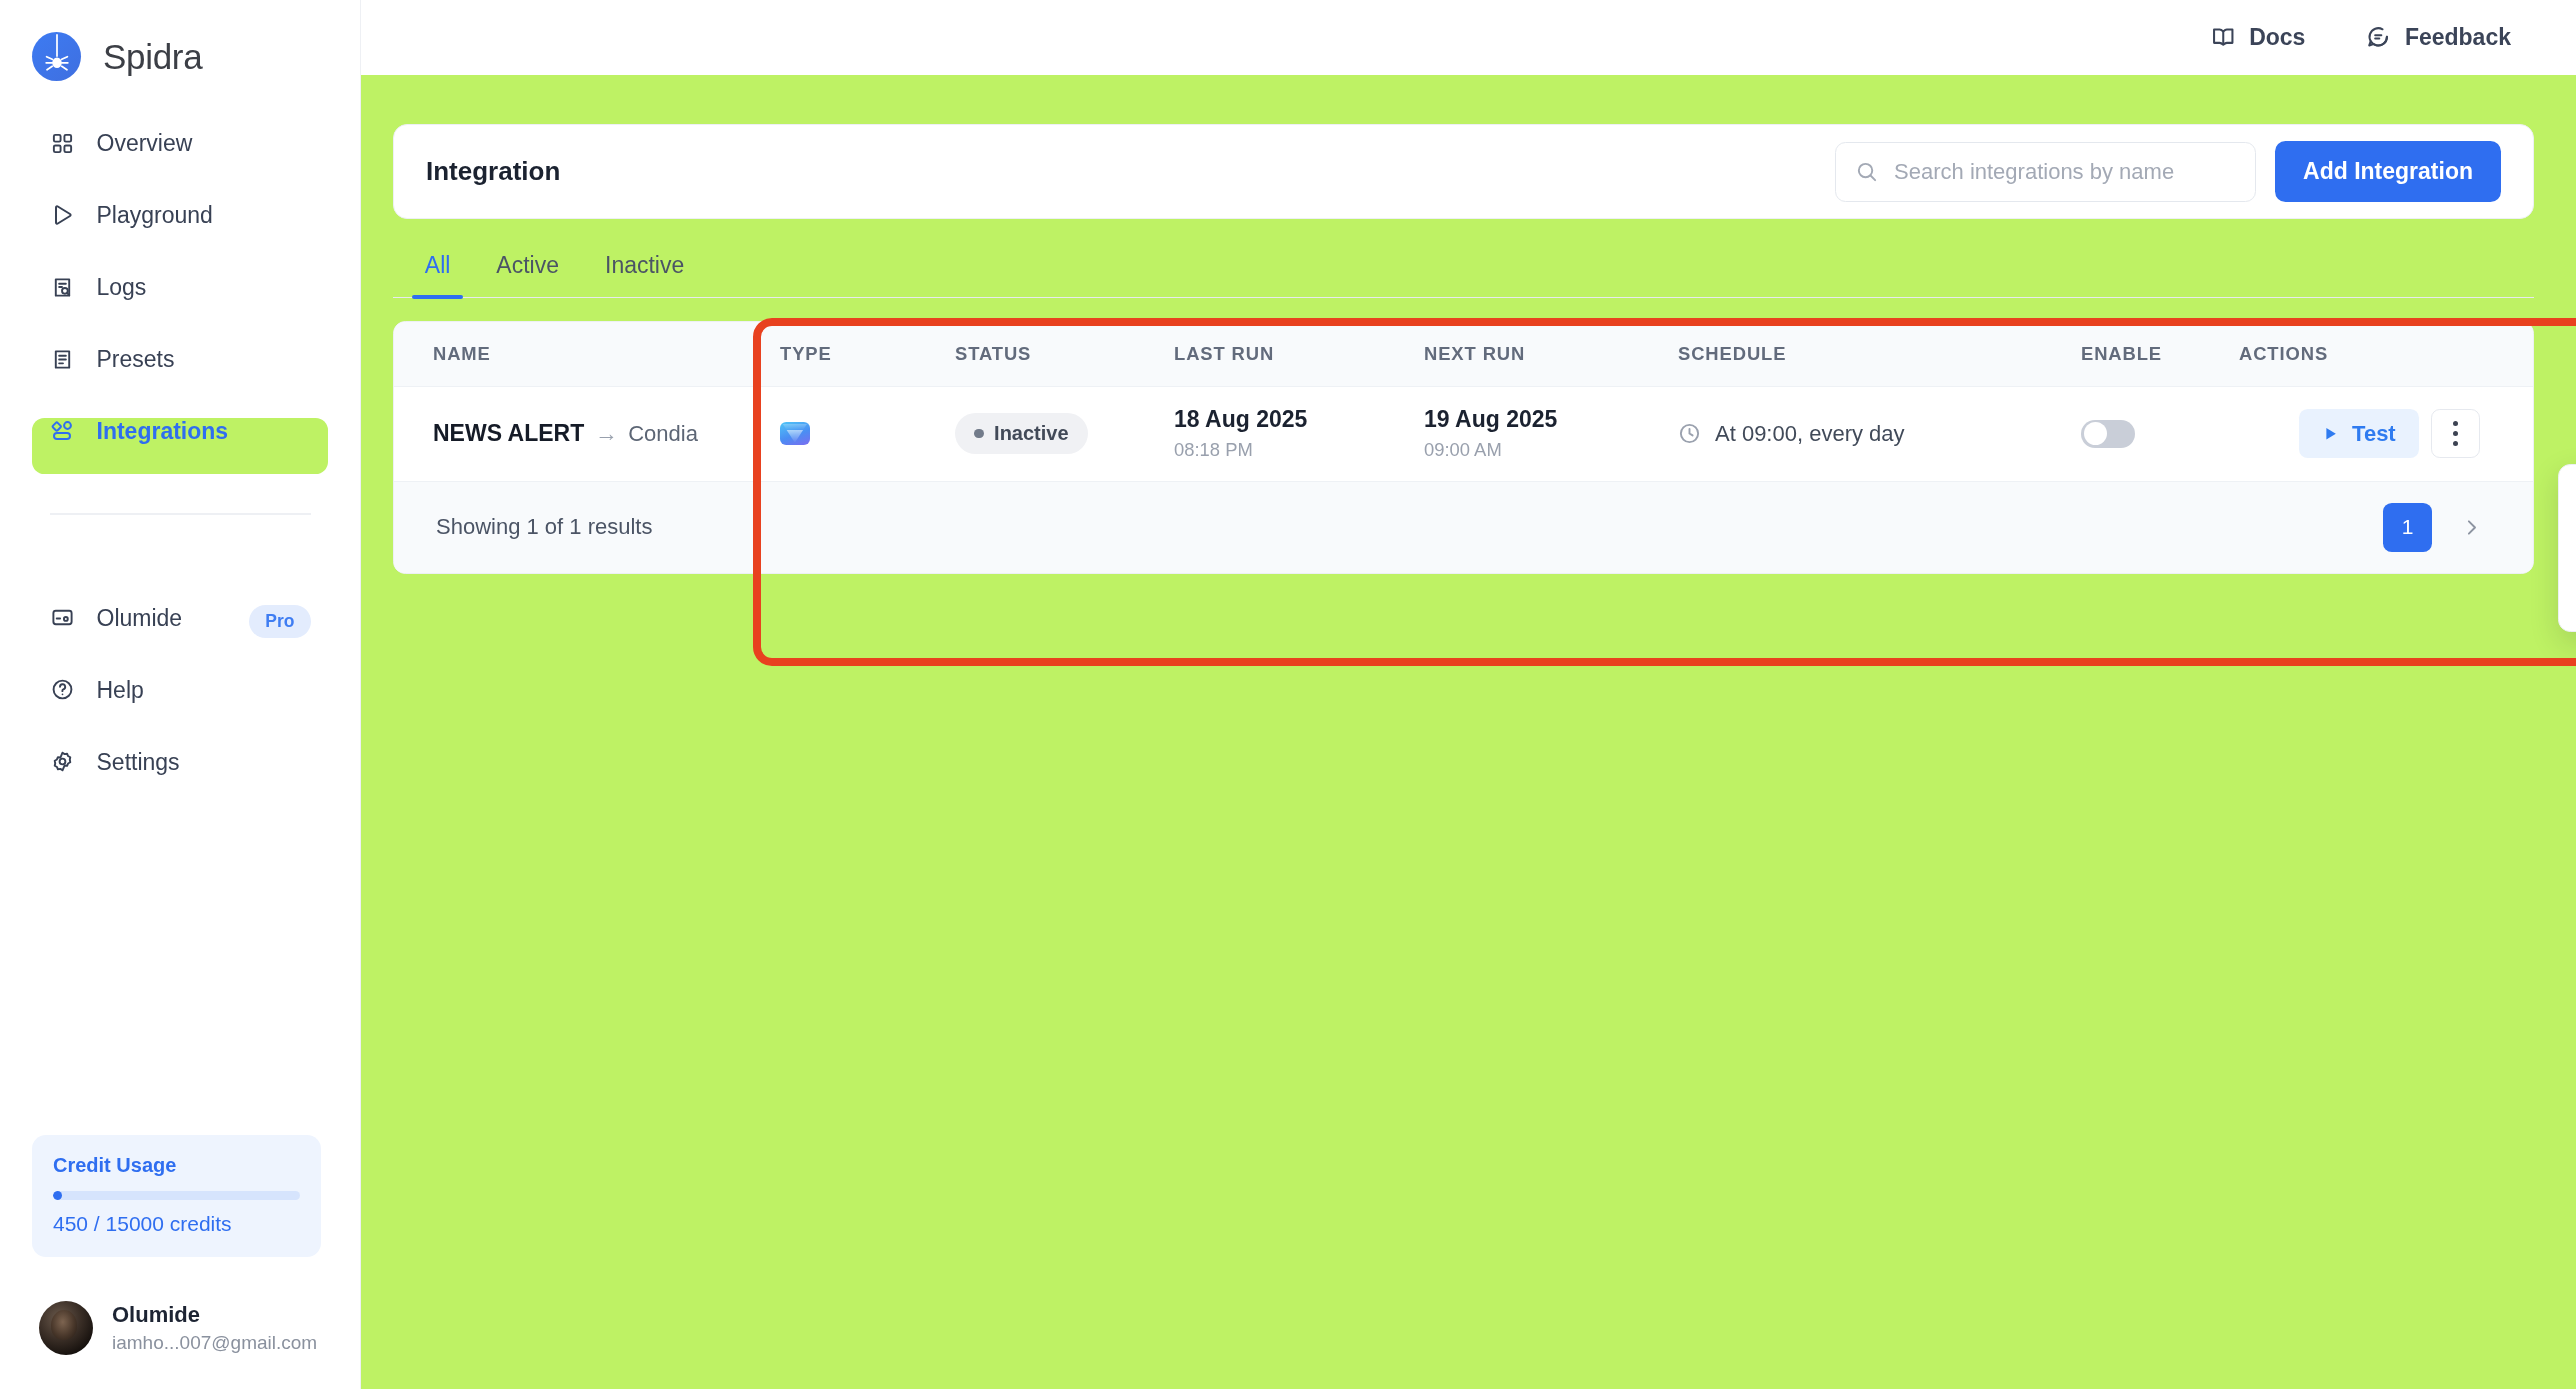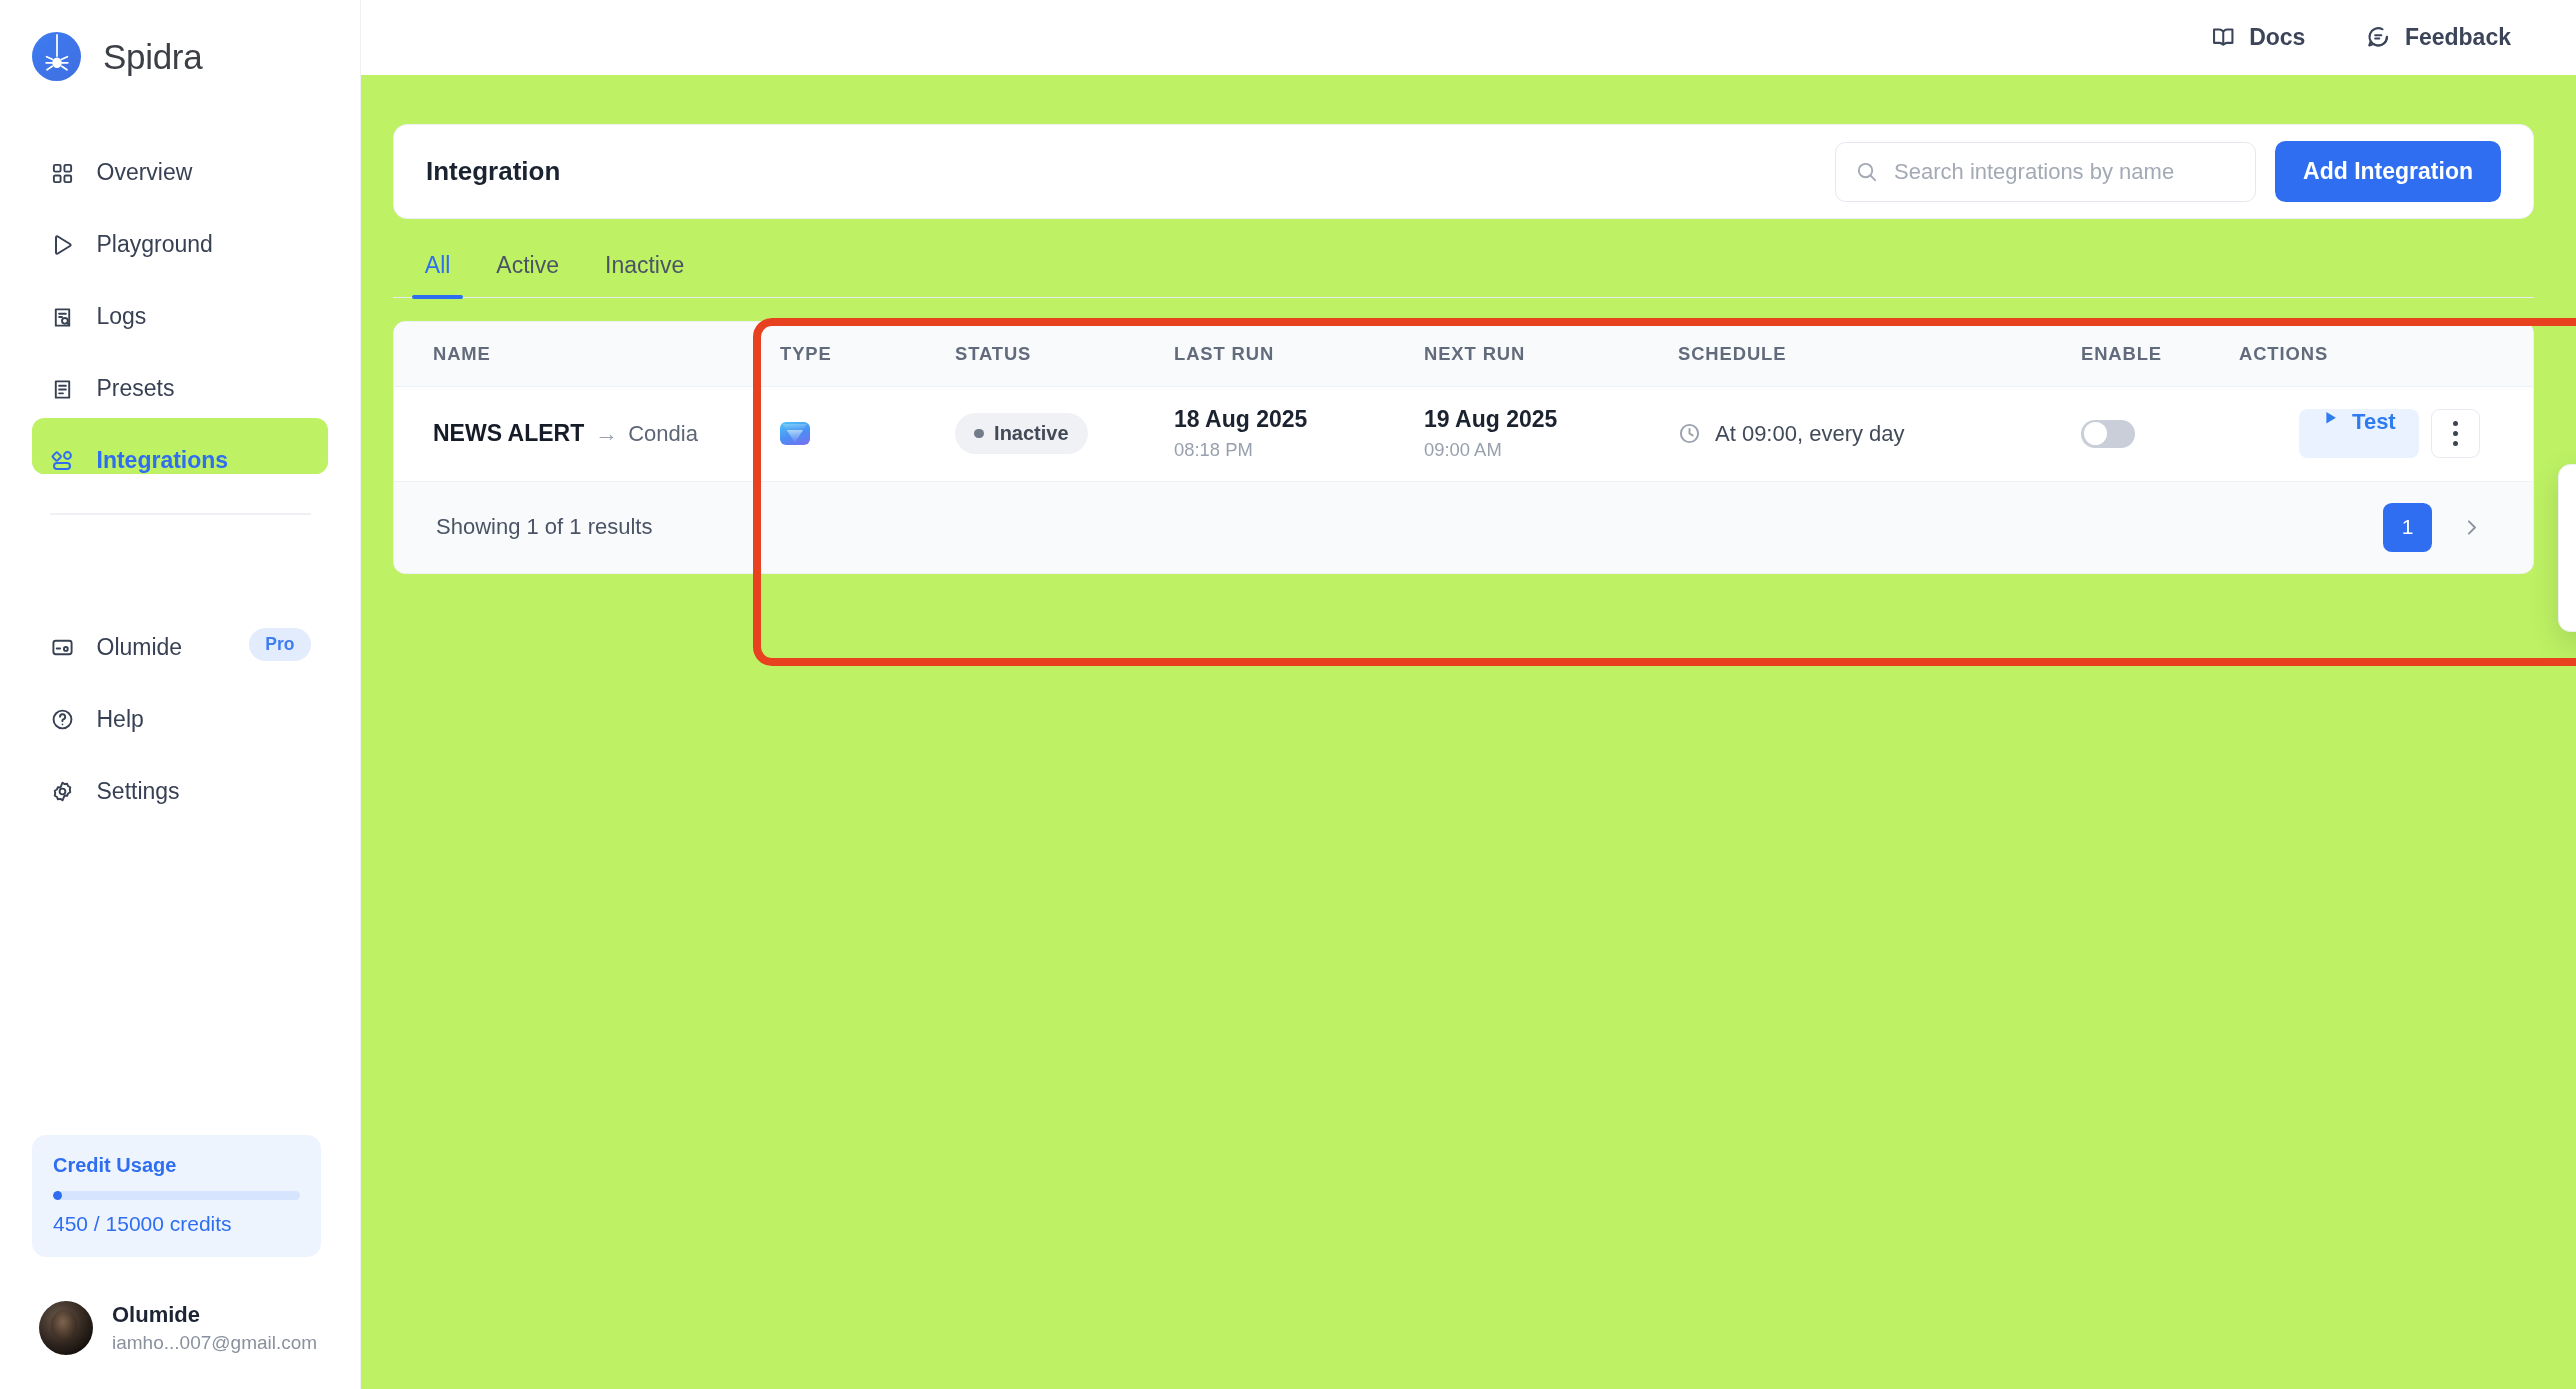--- a/index.html
+++ b/index.html
@@ -24,21 +24,21 @@
     width: 49px; height: 49px; border-radius: 50%;
     background: linear-gradient(140deg, #3d7bf2 0%, #3f6fe0 100%);
     display: flex; align-items: flex-start; justify-content: center;
     position: relative; overflow: hidden;
   }
   .brand-logo svg { margin-top: 1.8px; }
   .brand-name { font-size: 35px; font-weight: 400; color: #3c3f46; letter-spacing: -0.3px; }
 
   .nav { margin-top: 49px; padding: 0 32px; display: flex; flex-direction: column; }
   .nav-item {
-    display: flex; align-items: flex-end; gap: 21px;
+    display: flex; align-items: flex-start; gap: 21px;
     height: 56px; padding: 0 17.5px; border-radius: 12.3px;
     color: #384154; font-size: 23px; cursor: pointer; margin-bottom: 16px;
     position: relative;
   }
   .nav-item.active { background: #bef264; color: #2f6ef0; font-weight: 700; }
   .nav-item .nav-ico { width: 26px; height: 26px; display: flex; align-items: center; justify-content: center; flex: 0 0 26px; }
   .nav-sep { height: 1.8px; background: #eef0f4; margin: 23px 17.5px 30px 17.5px; }
   .nav-lower { margin-top: 60px; padding: 0 32px; }
   .badge-pro {
     margin-left: auto; background: #e3ecfd; color: #3f7df2;
@@ -149,21 +149,21 @@
   .dot { width: 9.6px; height: 9.6px; border-radius: 50%; background: #727b8a; }
   .date-main { font-size: 23px; font-weight: 700; color: #1b2230; }
   .date-sub { font-size: 18.4px; color: #99a0ad; margin-top: 5.3px; }
   .sched { display: flex; align-items: center; gap: 14px; font-size: 22px; color: #414a59; }
 
   .toggle { width: 54px; height: 28px; border-radius: 875px; background: #c9ced8; position: relative; cursor: pointer; }
   .toggle .knob { position: absolute; top: 2.6px; left: 2.6px; width: 23px; height: 23px; border-radius: 50%; background: #fff; }
 
   .actions { display: flex; align-items: center; justify-content: flex-end; gap: 12.3px; padding-right: 53px; position: relative; }
   .btn-test {
-    display: flex; align-items: flex-start; gap: 12.3px; background: #e9f2fe; color: #2f7bf0;
+    display: flex; align-items: center; gap: 12.3px; background: #e9f2fe; color: #2f7bf0;
     border: 0; border-radius: 8.8px; height: 49px; padding: 0 23px; font-size: 22px;
     font-weight: 600; cursor: pointer; font-family: "Liberation Sans", sans-serif;
   }
   .btn-kebab {
     width: 49px; height: 49px; border-radius: 8.8px; border: 1.8px solid #e6e9ef; background: #fff;
     display: flex; align-items: center; justify-content: center; cursor: pointer;
   }
   .kebab-dots { display: flex; flex-direction: column; gap: 4.4px; align-items: center; }
   .kebab-dots i { width: 5.3px; height: 5.3px; border-radius: 50%; background: #3c4352; display: block; }
 

